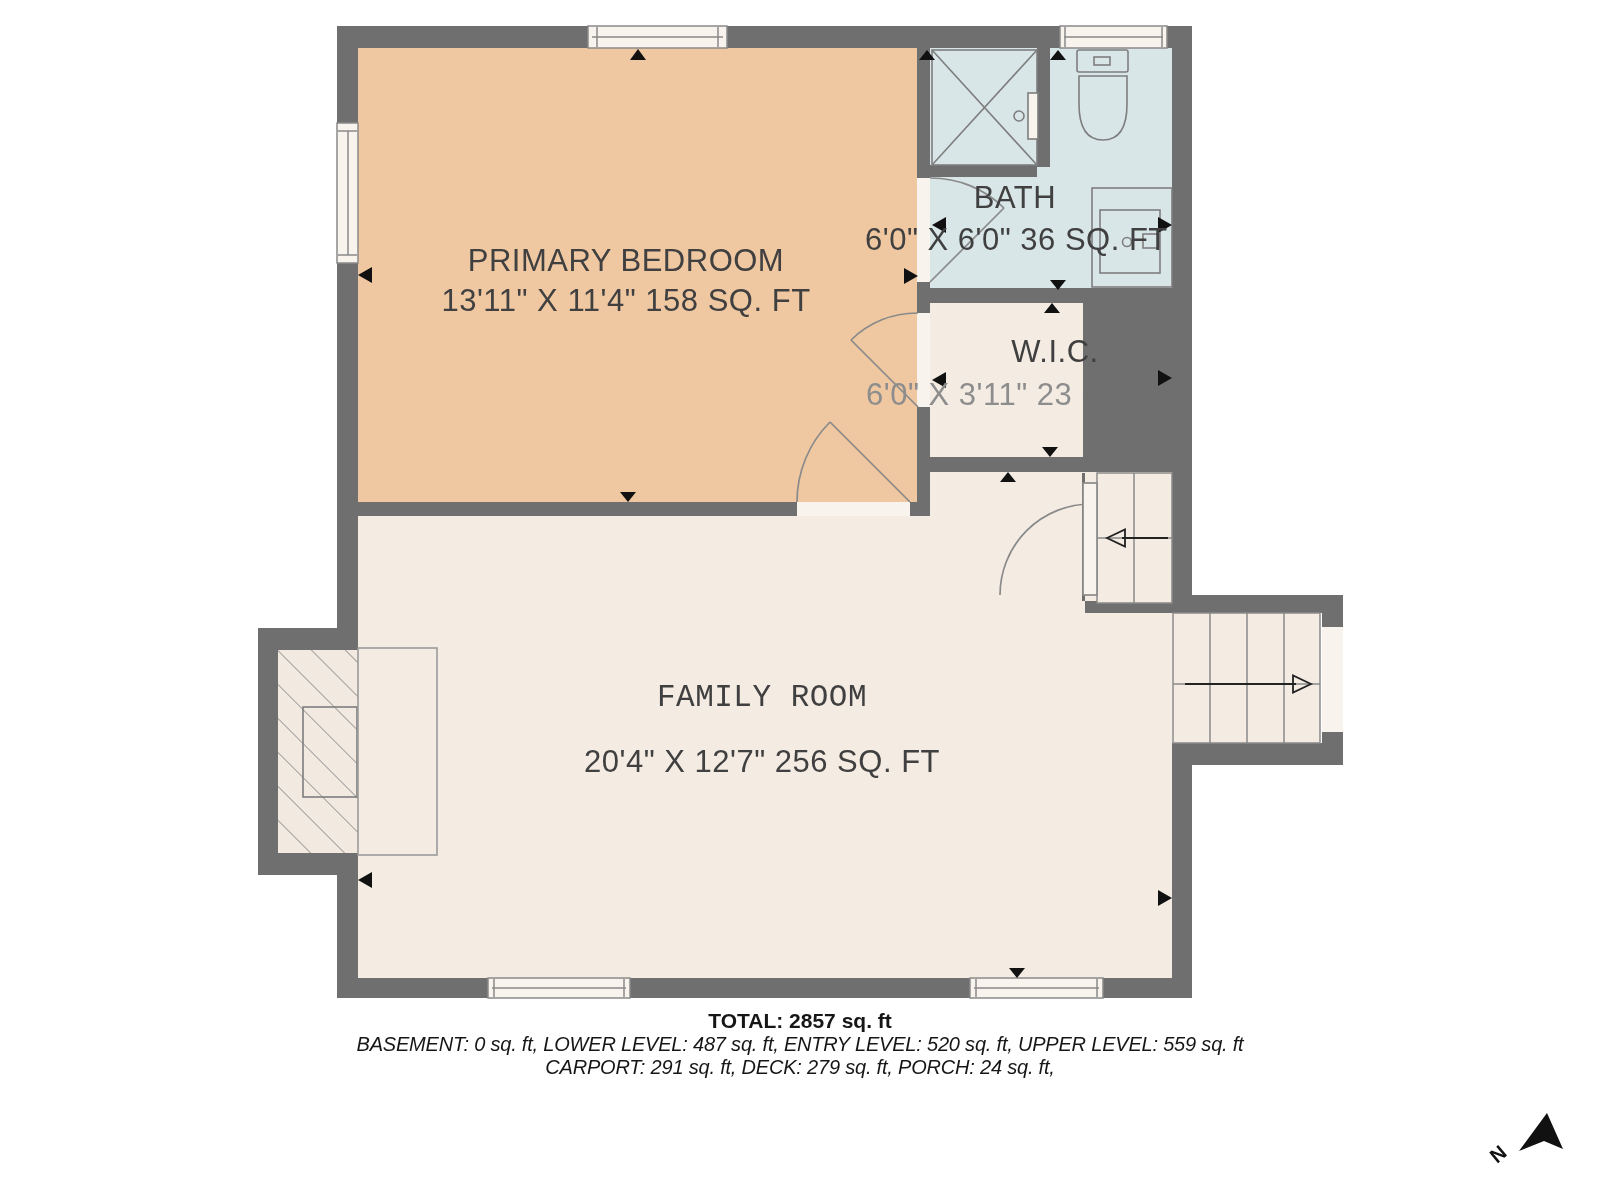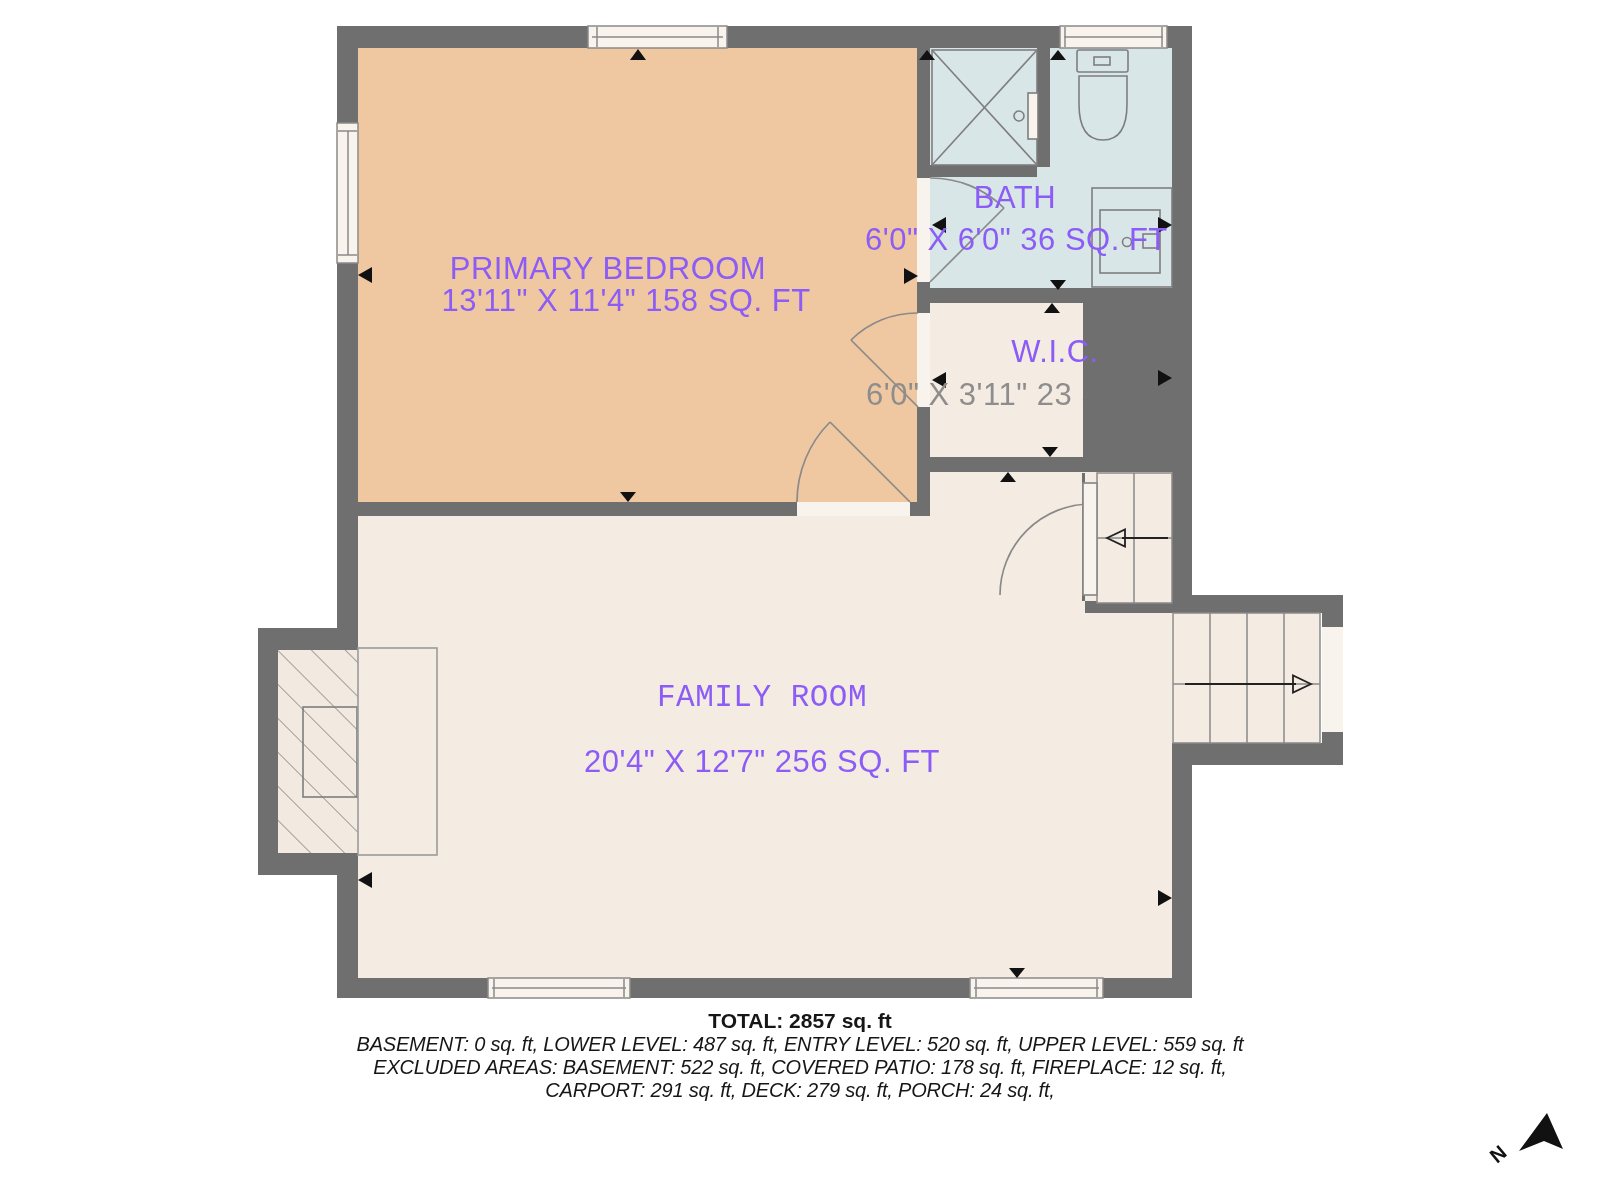--- a/index.html
+++ b/index.html
@@ -1,20 +1,20 @@
 <!DOCTYPE html>
 <html><head>
 <meta charset="utf-8">
 <style>
   html,body{margin:0;padding:0;background:#ffffff;}
   body{width:1600px;height:1200px;position:relative;overflow:hidden;
        font-family:"Liberation Sans", sans-serif;}
   .plan{position:absolute;left:0;top:0;width:1600px;height:1200px;}
   .plan svg{position:absolute;left:0;top:0;}
-  .room-label{position:absolute;color:#8b5cf6;font-size:31px;letter-spacing:.5px;
+  .room-label{position:absolute;color:#404040;font-size:31px;letter-spacing:.5px;
               text-align:center;white-space:nowrap;z-index:5;line-height:36px;}
   .clip-box{position:absolute;overflow:hidden;z-index:5;height:40px;}
   .clip-box .inner{position:absolute;top:0;color:#8d8d8d;font-size:31px;
                    letter-spacing:.5px;white-space:nowrap;line-height:36px;}
   .footer{position:absolute;left:0;top:1008px;width:1600px;text-align:center;
           color:#161616;z-index:5;}
   .footer .total{font-size:21px;font-weight:bold;line-height:25px;}
   .footer .line{font-size:20px;line-height:23px;letter-spacing:-0.2px;font-style:italic;}
   .footer .disclaimer{font-size:10.5px;color:#9e9e9e;margin-top:14px;letter-spacing:.2px;}
 </style>
@@ -163,33 +163,32 @@
     <polygon points="1172,898 1158,890 1158,906"></polygon>
     <polygon points="1009,968 1025,968 1017,978"></polygon>
   </g>
 
   <g>
     <polygon points="1519,1151 1547,1113 1563,1149 1544,1141" fill="#111111"></polygon>
     <text x="1497" y="1164" transform="rotate(-40 1497 1164)" font-size="20" font-weight="bold" fill="#111111" font-family="Liberation Sans, sans-serif">N</text>
   </g>
 </svg>
 
-  <div class="room-label" style="left:358px;top:243px;width:500px;margin-top:8px;">PRIMARY BEDROOM</div>
+  <div class="room-label" style="left:376px;top:243px;width:500px;">PRIMARY BEDROOM</div>
   <div class="room-label" style="left:376px;top:283px;width:500px;">13'11" X 11'4" 158 SQ. FT</div>
 
   <div class="room-label" style="left:915px;top:180px;width:200px;">BATH</div>
   <div class="room-label" style="left:865px;top:222px;width:300px;">6'0" X 6'0" 36 SQ. FT</div>
 
   <div class="room-label" style="left:955px;top:334px;width:200px;">W.I.C.</div>
   <div class="clip-box" style="left:790px;top:377px;width:293px;">
     <div class="inner" style="left:76px;">6'0" X 3'11" 23 SQ. FT</div>
   </div>
 
   <div class="room-label" style="left:562px;top:680px;width:400px;font-family:Liberation Mono, monospace;">FAMILY ROOM</div>
   <div class="room-label" style="left:512px;top:744px;width:500px;">20'4" X 12'7" 256 SQ. FT</div>
 
   <div class="footer">
     <div class="total">TOTAL: 2857 sq. ft</div>
     <div class="line">BASEMENT: 0 sq. ft, LOWER LEVEL: 487 sq. ft, ENTRY LEVEL: 520 sq. ft, UPPER LEVEL: 559 sq. ft</div>
-    <div class="line">EXCLUDED AREAS: BASEMENT: 522 sq. ft, COVERED PATIO: 178 sq. ft, FIREPLACE: 12 sq. ft,</div>
     <div class="line">CARPORT: 291 sq. ft, DECK: 279 sq. ft, PORCH: 24 sq. ft,</div>
   </div>
 </div>
 
 </body></html>

